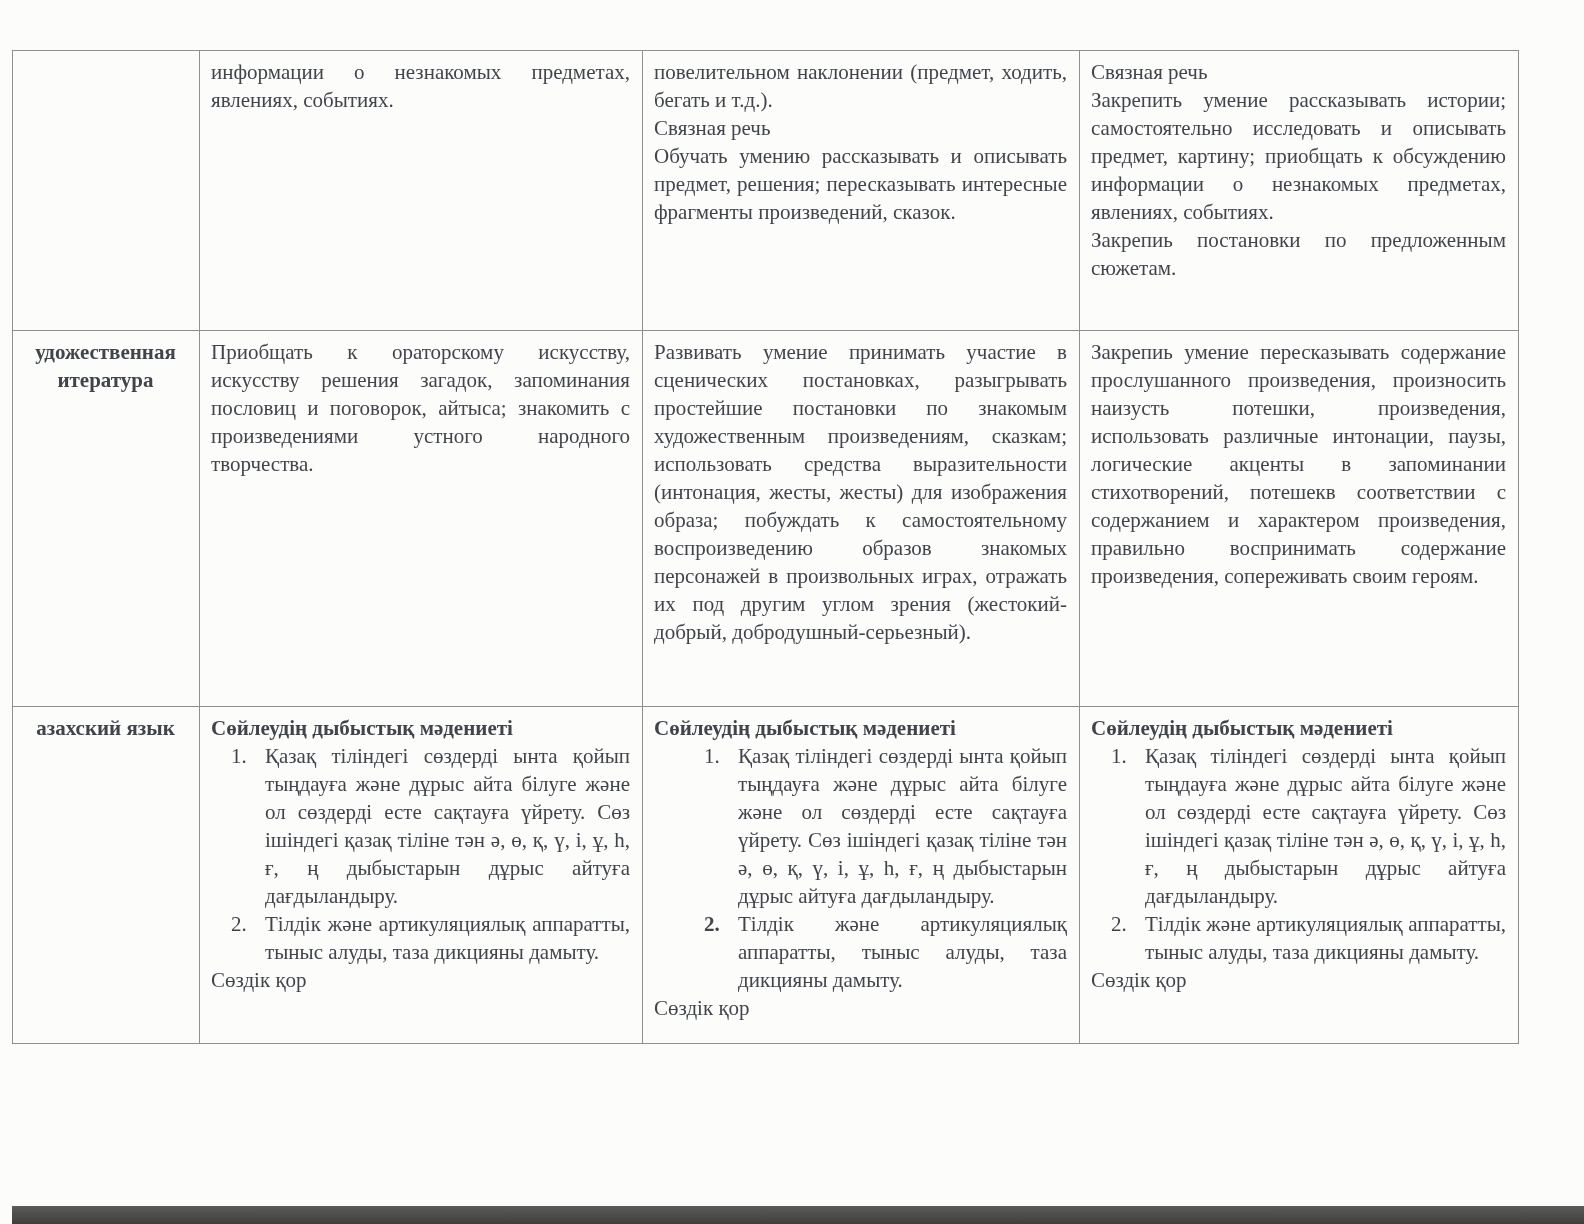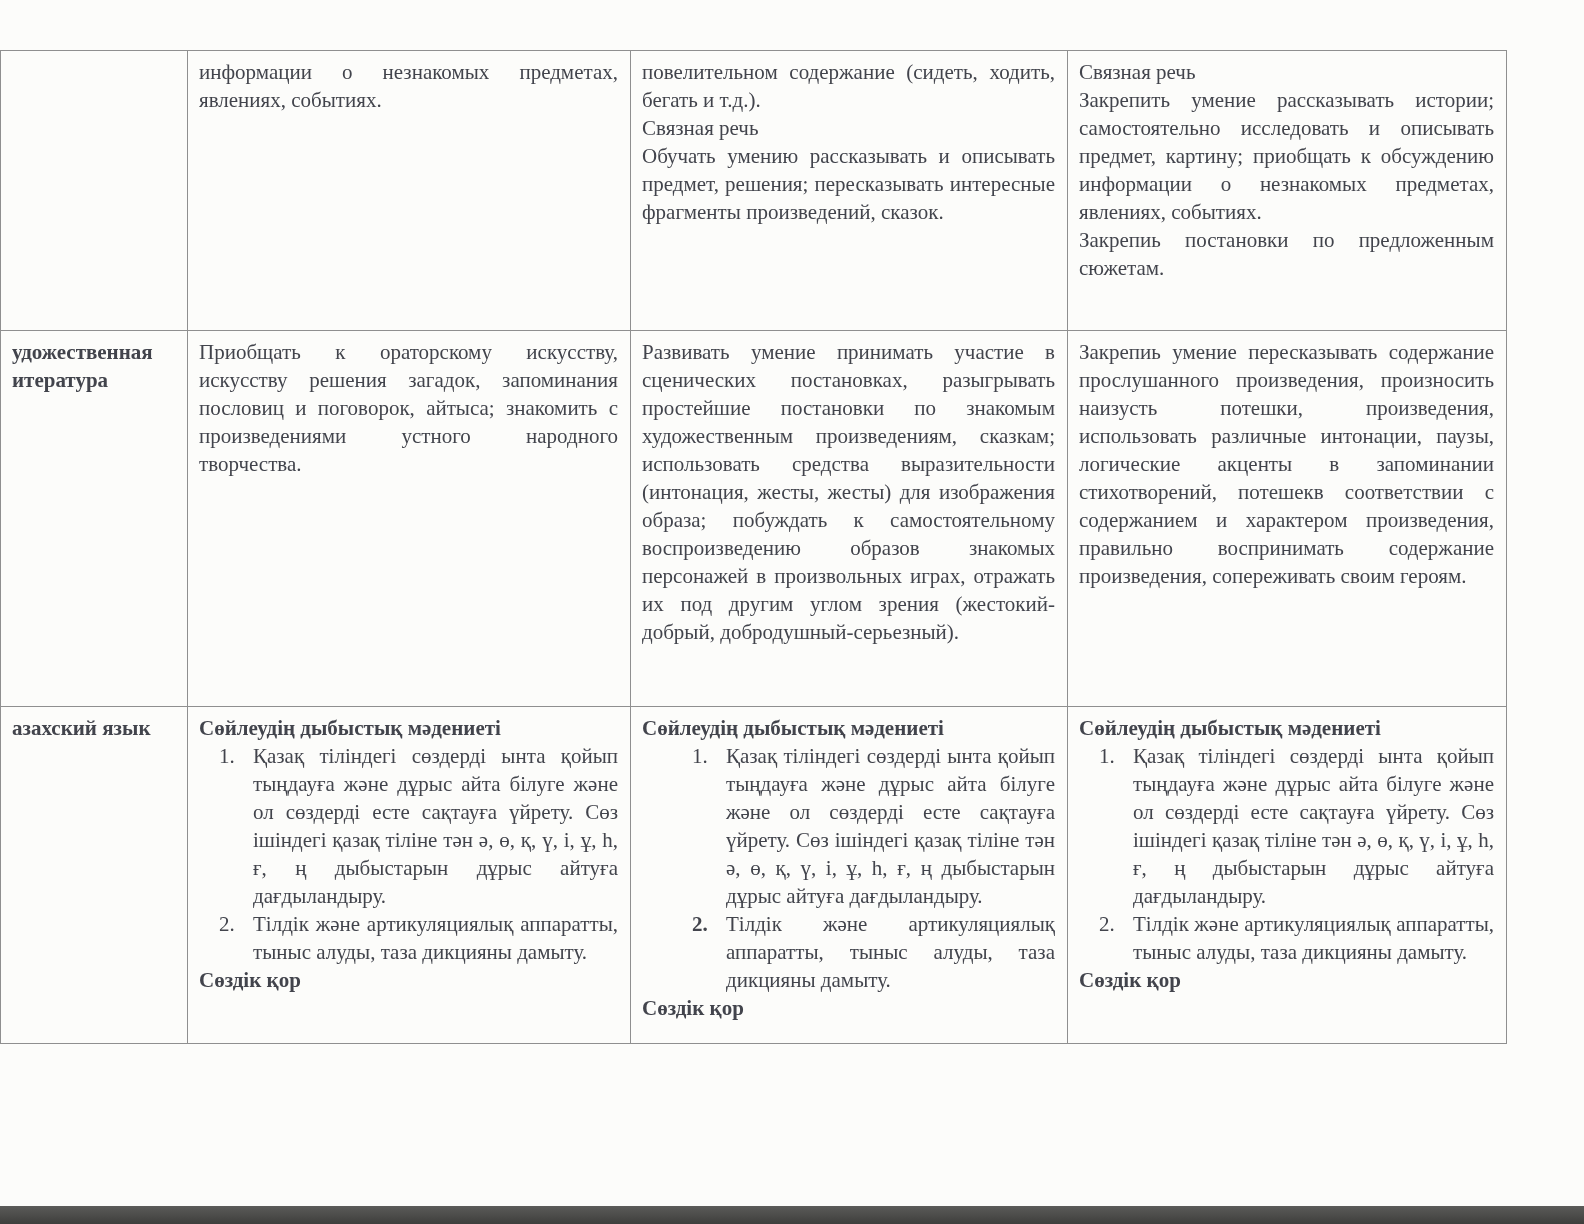--- a/index.html
+++ b/index.html
@@ -4,21 +4,21 @@
 <style>
   * { margin:0; padding:0; box-sizing:border-box; }
   html, body { width:1584px; height:1224px; }
   body {
     position:relative;
     overflow:hidden;
     background:#fcfcfa;
     font-family:"Liberation Serif", "DejaVu Serif", serif;
     color:#42444c;
   }
-  .page { position:absolute; inset:0; }
+  .page { position:absolute; inset:0;margin-left:12px; }
   table.grid {
     position:absolute;
     left:0; top:50px;
     width:1506px;
     table-layout:fixed;
     border-collapse:collapse;
   }
   table.grid td {
     border:1px solid #8f8f8f;
     vertical-align:top;
@@ -26,27 +26,28 @@
     font-size:21px;
     line-height:28px;
   }
   td.label-cell {
     border-left:none;
     font-weight:bold;
     font-size:22px;
     line-height:30px;
     padding-left:2px;
     padding-right:6px;
+    text-align:center;
   }
   td.label-r2 { padding-top:32px; }
   td.label-r3 { padding-top:40px; }
   .cell p { text-align:justify; margin:0; }
   .bold { font-weight:normal; }
   .k-head { font-weight:bold; margin-left:10px; text-align:left; }
-  .k-foot { font-weight:bold; margin-left:0; text-align:right; }
+  .k-foot { font-weight:normal; margin-left:0; text-align:right; }
   .k-list { margin-left:16px; }
   .k-list.more { margin-left:46px; }
   .li { position:relative; padding-left:38px; text-align:justify; }
   .li .num { position:absolute; left:4px; top:0; }
   .li .num.bold-num { font-weight:bold; }
   .scan-bar {
     position:absolute;
     left:0; top:1206px;
     width:1584px; height:18px;
     background:linear-gradient(#5b5b59, #3e3e3c);
@@ -65,21 +66,21 @@
       <col style="width:439px">
     </colgroup>
 
     <tbody>
         <tr style="height:280px">
       <td class="label-cell"></td>
       <td class="cell">
         <p>информации о незнакомых предметах, явлениях, событиях.</p>
       </td>
       <td class="cell">
-        <p>повелительном содержание (сидеть, ходить, бегать и т.д.).</p>
+        <p>повелительном наклонении (предмет, ходить, бегать и т.д.).</p>
         <p class="bold">Связная речь</p>
         <p>Обучать умению рассказывать и описывать предмет, решения; пересказывать интересные фрагменты произведений, сказок.</p>
       </td>
       <td class="cell">
         <p class="bold">Связная речь</p>
         <p>Закрепить умение рассказывать истории; самостоятельно исследовать и описывать предмет, картину; приобщать к обсуждению информации о незнакомых предметах, явлениях, событиях.</p>
         <p>Закрепиь постановки по предложенным сюжетам.</p>
       </td>
     </tr>
 

